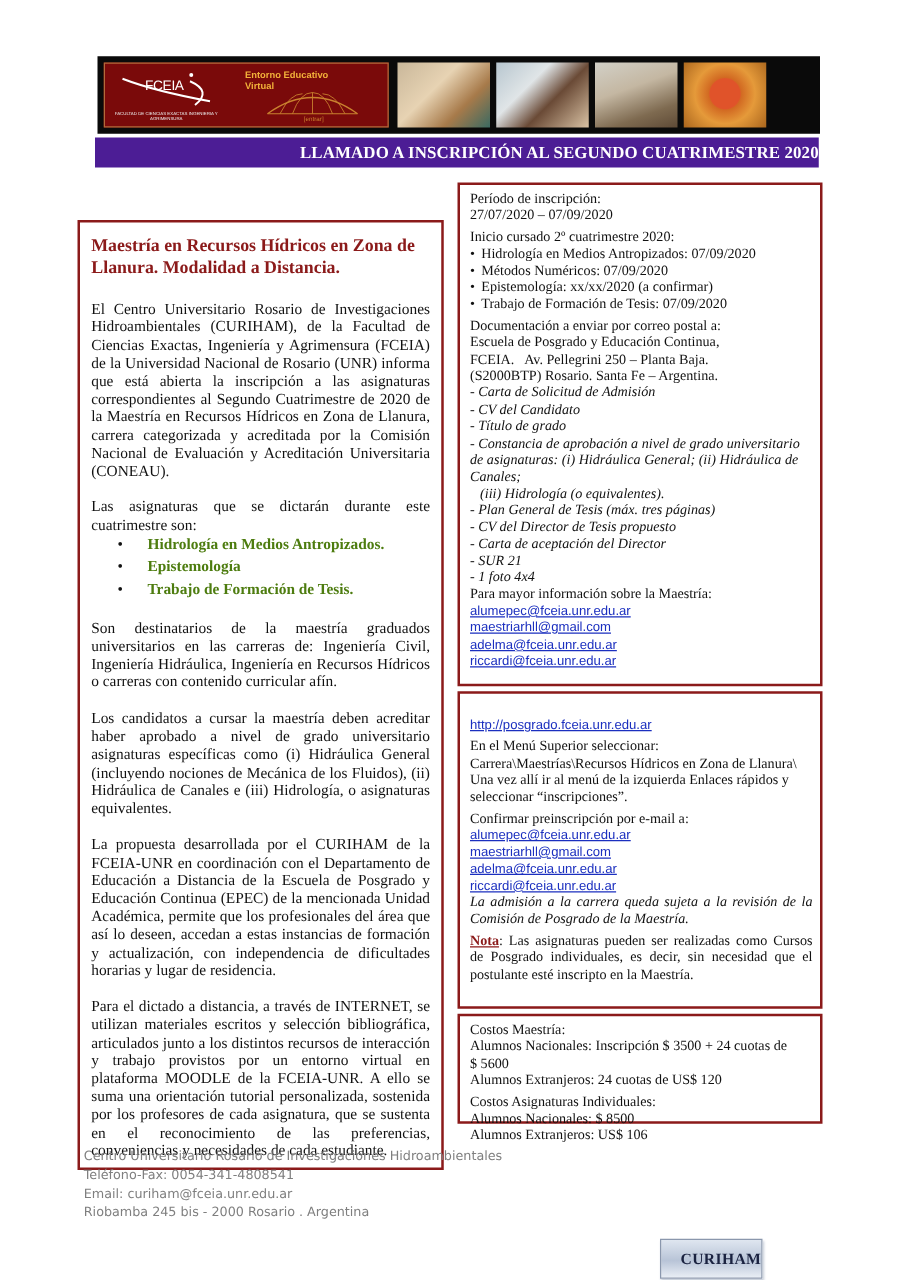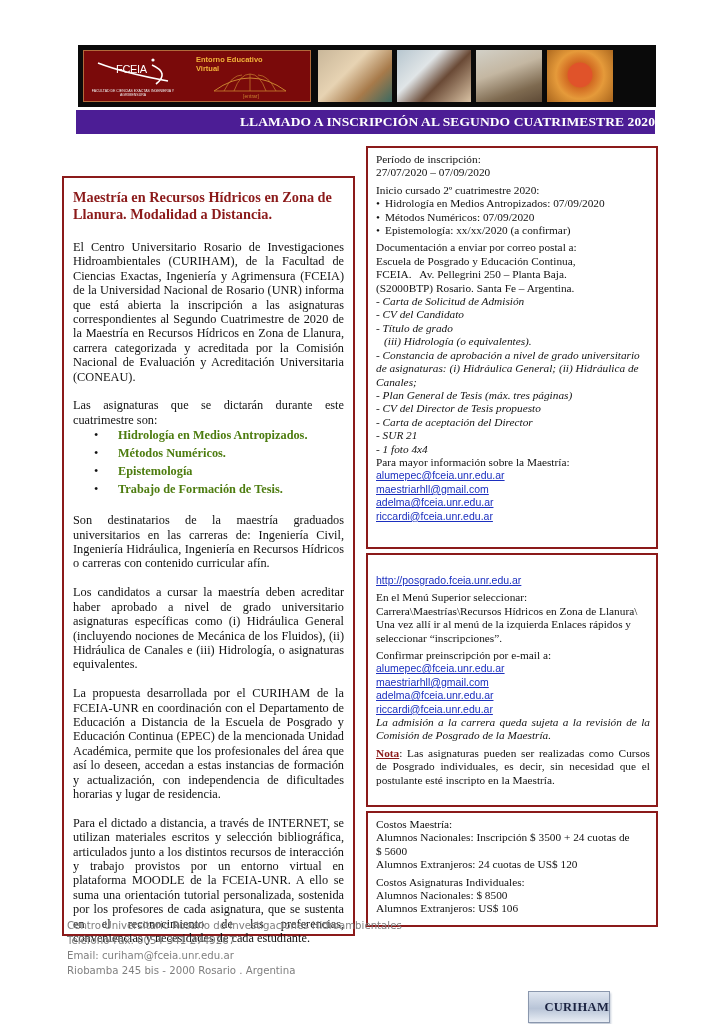--- a/index.html
+++ b/index.html
@@ -23,21 +23,21 @@
 
     
     .title-bar { position: absolute; left: 76px; top: 110px; width: 579px; height: 24px; background: #4c1d95; display: flex; align-items: center; justify-content: flex-end; }
     .title-bar span { color: #fff; font-weight: bold; font-size: 13.5px; letter-spacing: 0.1px; }
 
     
     .box { position: absolute; border: 2px solid #8b1a1a; background: #fff; }
     .box-left { left: 62px; top: 146px; width: 293px; height: 760px; padding: 11px 9px 10px 9px; margin-top: 30px; }
     .box-r1 { left: 366px; top: 146px; width: 292px; height: 403px; padding: 5px 6px 0 8px; }
     .box-r2 { left: 366px; top: 553px; width: 292px; height: 254px; padding: 5px 6px 0 8px; }
-    .box-r3 { left: 366px; top: 811px; width: 292px; height: 116px; padding: 5px 18px 0 8px; }
+    .box-r3 { left: 366px; top: 811px; width: 292px; height: 88px; padding: 5px 18px 0 8px; }
 
     .left-title { color: #8b1a1a; font-weight: bold; font-size: 14.3px; line-height: 17px; margin-bottom: 17px; }
     .left-p { font-size: 12.3px; line-height: 14.4px; text-align: justify; margin-bottom: 14.4px; }
     .left-list { list-style: none; margin: -1px 0 15px 0; }
     .left-list li { color: #4d7c0f; font-weight: bold; font-size: 12.3px; line-height: 18px; padding-left: 45px; position: relative; }
     .left-list li::before { content: "\2022"; position: absolute; left: 21px; color: #111; font-weight: normal; }
 
     .r-text { font-size: 11.3px; line-height: 13.4px; }
     .r-head { font-weight: normal; font-size: 11.3px; line-height: 13.4px; }
     .r-gap { margin-top: 4px; }
@@ -86,46 +86,46 @@
 <div class="title-bar">
   <span>LLAMADO A INSCRIPCIÓN AL SEGUNDO CUATRIMESTRE 2020</span>
 </div>
 
 <div class="box box-left">
   <div class="left-title">Maestría en Recursos Hídricos en Zona de Llanura. Modalidad a Distancia.</div>
   <p class="left-p">El Centro Universitario Rosario de Investigaciones Hidroambientales (CURIHAM), de la Facultad de Ciencias Exactas, Ingeniería y Agrimensura (FCEIA) de la Universidad Nacional de Rosario (UNR) informa que está abierta la inscripción a las asignaturas correspondientes al Segundo Cuatrimestre de 2020 de la Maestría en Recursos Hídricos en Zona de Llanura, carrera categorizada y acreditada por la Comisión Nacional de Evaluación y Acreditación Universitaria (CONEAU).</p>
   <p class="left-p" style="margin-bottom:0">Las asignaturas que se dictarán durante este cuatrimestre son:</p>
   <ul class="left-list">
     <li>Hidrología en Medios Antropizados.</li>
-    <li>Métodos Numéricos.</li>
     <li>Epistemología</li>
     <li>Trabajo de Formación de Tesis.</li>
   </ul>
   <p class="left-p">Son destinatarios de la maestría graduados universitarios en las carreras de: Ingeniería Civil, Ingeniería Hidráulica, Ingeniería en Recursos Hídricos o carreras con contenido curricular afín.</p>
   <p class="left-p">Los candidatos a cursar la maestría deben acreditar haber aprobado a nivel de grado universitario asignaturas específicas como (i) Hidráulica General (incluyendo nociones de Mecánica de los Fluidos), (ii) Hidráulica de Canales e (iii) Hidrología, o asignaturas equivalentes.</p>
   <p class="left-p">La propuesta desarrollada por el CURIHAM de la FCEIA-UNR en coordinación con el Departamento de Educación a Distancia de la Escuela de Posgrado y Educación Continua (EPEC) de la mencionada Unidad Académica, permite que los profesionales del área que así lo deseen, accedan a estas instancias de formación y actualización, con independencia de dificultades horarias y lugar de residencia.</p>
   <p class="left-p">Para el dictado a distancia, a través de INTERNET, se utilizan materiales escritos y selección bibliográfica, articulados junto a los distintos recursos de interacción y trabajo provistos por un entorno virtual en plataforma MOODLE de la FCEIA-UNR. A ello se suma una orientación tutorial personalizada, sostenida por los profesores de cada asignatura, que se sustenta en el reconocimiento de las preferencias, conveniencias y necesidades de cada estudiante.</p>
 </div>
 
 <div class="box box-r1">
   <div class="r-head">Período de inscripción:</div>
   <div class="r-text">27/07/2020 – 07/09/2020</div>
   <div class="r-head r-gap">Inicio cursado 2º cuatrimestre 2020:</div>
   <div class="r-bullet">Hidrología en Medios Antropizados: 07/09/2020</div>
   <div class="r-bullet">Métodos Numéricos: 07/09/2020</div>
   <div class="r-bullet">Epistemología: xx/xx/2020 (a confirmar)</div>
+  <div class="r-bullet">Trabajo de Formación de Tesis: 07/09/2020</div>
   <div class="r-head r-gap">Documentación a enviar por correo postal a:</div>
   <div class="r-text">Escuela de Posgrado y Educación Continua,</div>
   <div class="r-text" style="white-space:pre">FCEIA.   Av. Pellegrini 250 – Planta Baja.</div>
   <div class="r-text">(S2000BTP) Rosario. Santa Fe – Argentina.</div>
   <div class="r-ital">- Carta de Solicitud de Admisión</div>
   <div class="r-ital">- CV del Candidato</div>
   <div class="r-ital">- Título de grado</div>
+  <div class="r-ital">- Constancia de aprobación a nivel de grado universitario de asignaturas: (i) Hidráulica General; (ii) Hidráulica de Canales;</div>
   <div class="r-ital indent">(iii) Hidrología (o equivalentes).</div>
-  <div class="r-ital">- Constancia de aprobación a nivel de grado universitario de asignaturas: (i) Hidráulica General; (ii) Hidráulica de Canales;</div>
   <div class="r-ital">- Plan General de Tesis (máx. tres páginas)</div>
   <div class="r-ital">- CV del Director de Tesis propuesto</div>
   <div class="r-ital">- Carta de aceptación del Director</div>
   <div class="r-ital">- SUR 21</div>
   <div class="r-ital">- 1 foto 4x4</div>
   <div class="r-text">Para mayor información sobre la Maestría:</div>
   <a class="mail">alumepec@fceia.unr.edu.ar</a>
   <a class="mail">maestriarhll@gmail.com</a>
   <a class="mail">adelma@fceia.unr.edu.ar</a>
   <a class="mail">riccardi@fceia.unr.edu.ar</a>
@@ -147,19 +147,19 @@
   <div class="r-head">Costos Maestría:</div>
   <div class="r-text">Alumnos Nacionales: Inscripción $ 3500 + 24 cuotas de $ 5600</div>
   <div class="r-text">Alumnos Extranjeros: 24 cuotas de US$ 120</div>
   <div class="r-head r-gap">Costos Asignaturas Individuales:</div>
   <div class="r-text">Alumnos Nacionales: $ 8500</div>
   <div class="r-text">Alumnos Extranjeros: US$ 106</div>
 </div>
 
 <div class="footer">
   <div>Centro Universitario Rosario de Investigaciones Hidroambientales</div>
-  <div>Teléfono-Fax: 0054-341-2749267</div>
+  <div>Teléfono-Fax: 0054-341-4808541</div>
   <div>Email: curiham@fceia.unr.edu.ar</div>
   <div>Riobamba 245 bis - 2000 Rosario . Argentina</div>
 </div>
 <div class="curiham-badge">
   <span>CURIHAM</span>
 </div>
 
 </body></html>

